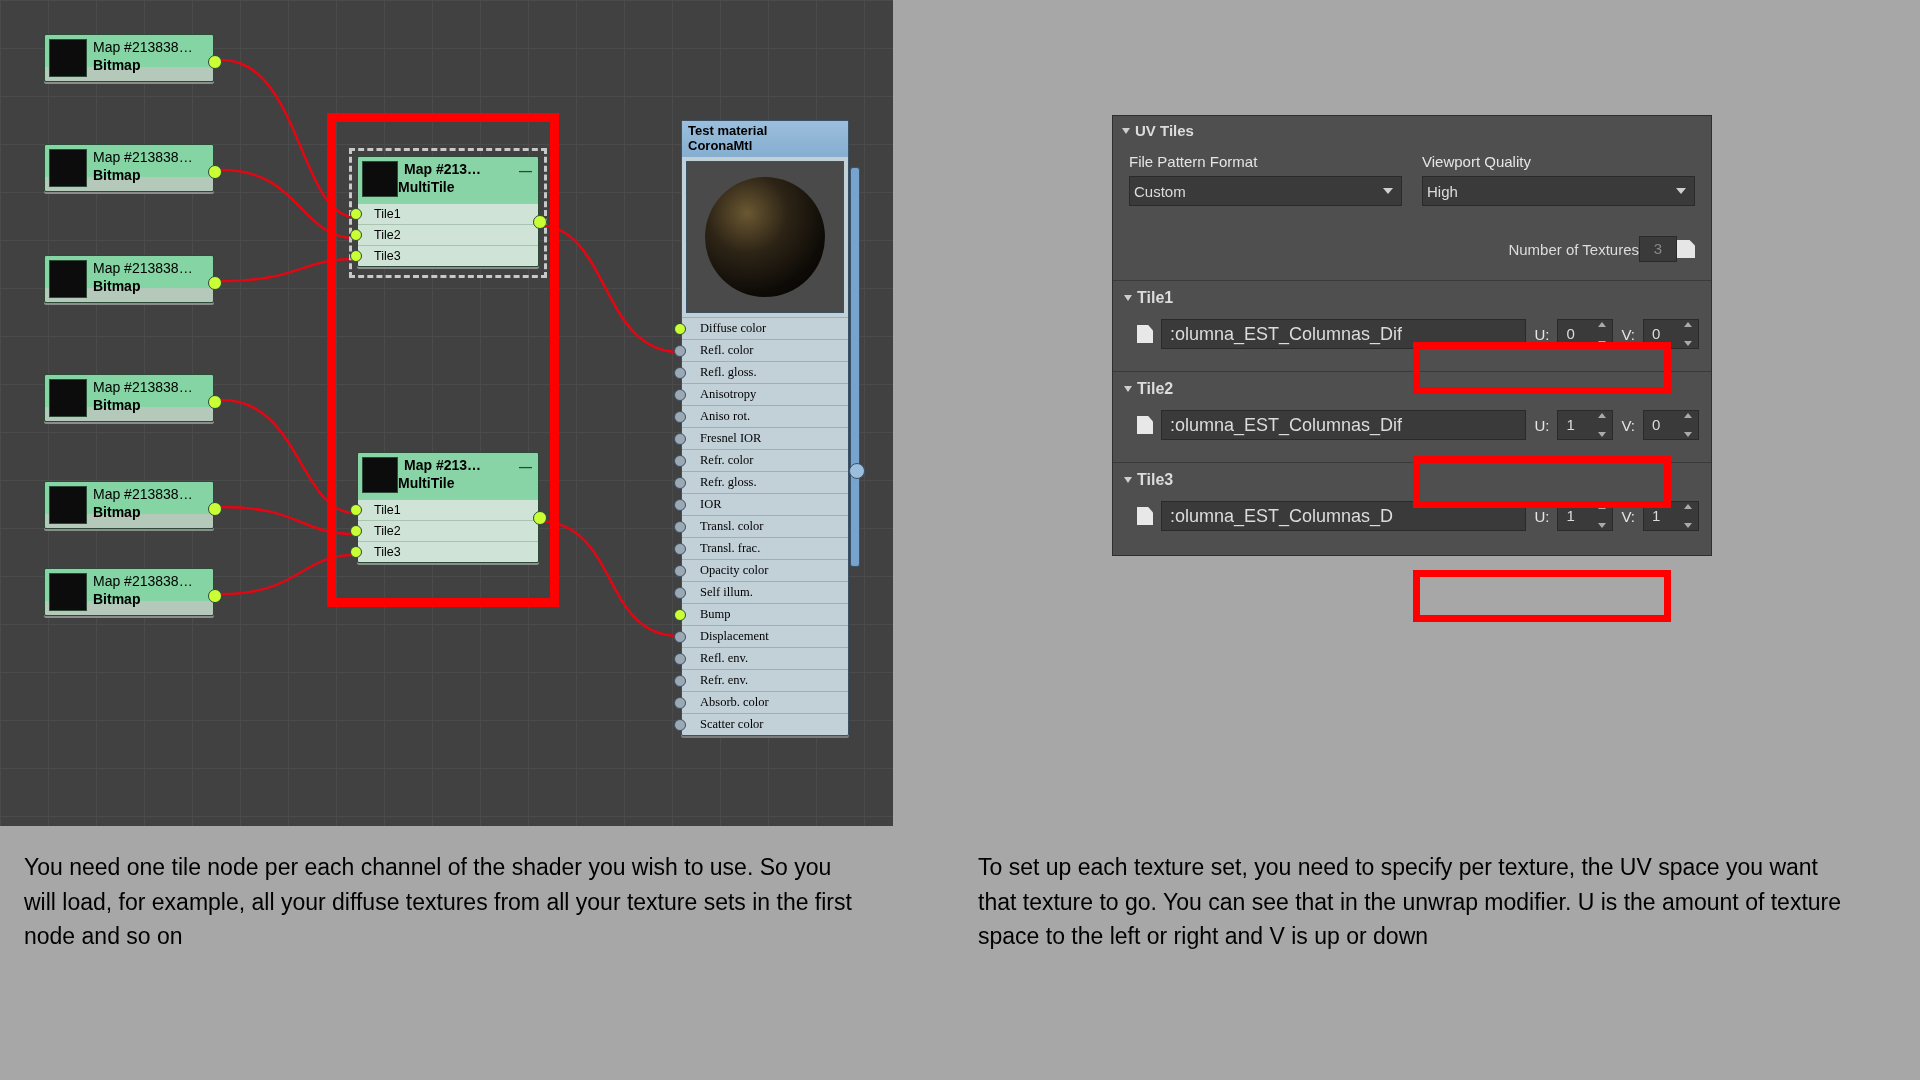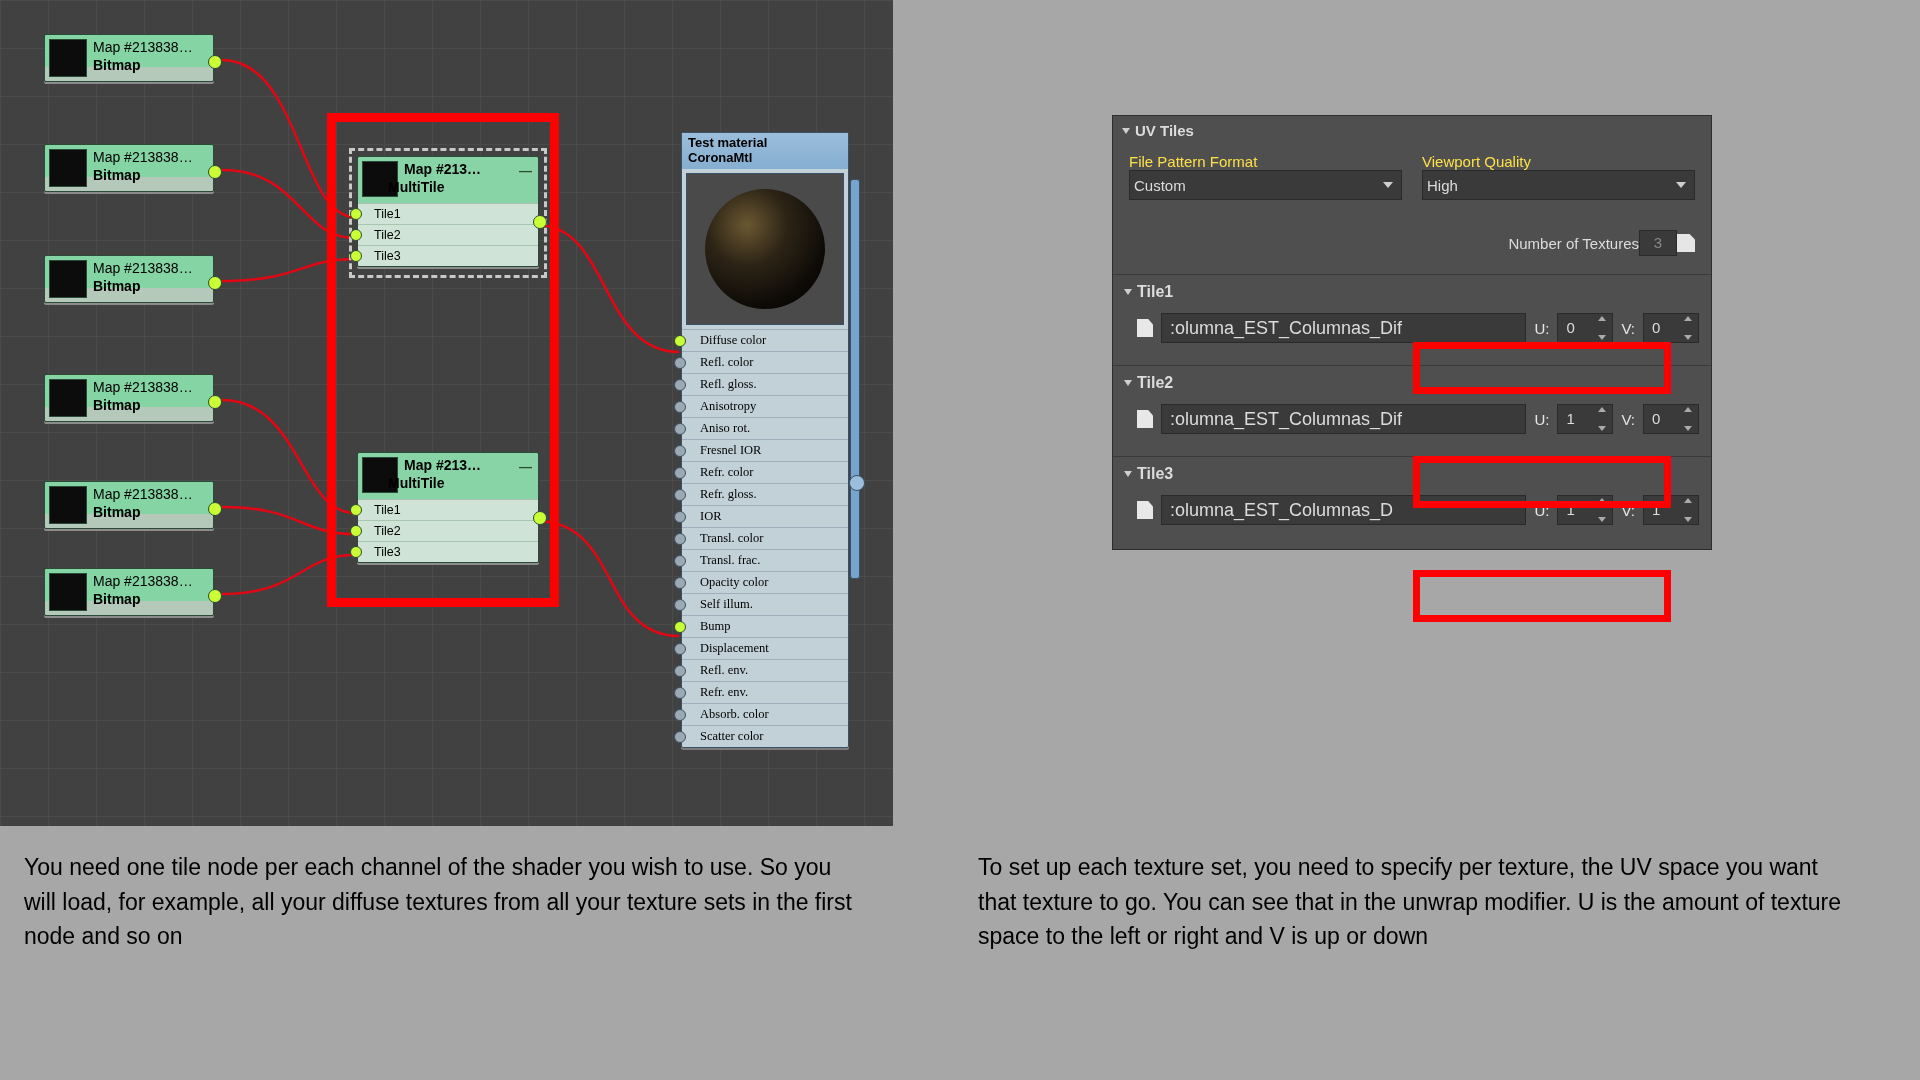--- a/index.html
+++ b/index.html
@@ -42,21 +42,21 @@
 
   .multitile {
     width: 182px;
     background: linear-gradient(#88d4a6 0 46px, #cfe4d6 46px);
     border: 1px solid #2b4a37; border-radius: 2px;
     box-shadow: 0 2px 0 #8c8c8c;
   }
   .multitile .hdr { height: 46px; position: relative; padding-left: 44px; }
   .multitile .hdr .thumb { position: absolute; left: 4px; top: 4px; width: 36px; height: 36px; background: #0c0c0c; border: 1px solid #2b4a37; }
   .multitile .hdr .t1 { position: absolute; left: 46px; top: 4px; font-size: 14px; font-weight: 700; color: #000; width: 120px; white-space: nowrap; overflow: hidden; }
-  .multitile .hdr .t2 { position: absolute; left: 30px; top: 22px; font-size: 14px; font-weight: 700; color: #000; text-align: right; }
+  .multitile .hdr .t2 { position: absolute; left: 40px; top: 22px; font-size: 14px; font-weight: 700; color: #000; text-align: right; }
   .multitile .hdr .dash { position: absolute; right: 6px; top: 6px; color: #2b4a37; font-weight: 700; }
   .mt-row { height: 21px; border-top: 1px solid #aac4b2; position: relative; font-size: 12.5px; padding-left: 16px; line-height: 20px; color: #000; }
   .mt-row .pin { position: absolute; left: -8px; top: 4px; width: 12px; height: 12px; background: #caff36; border: 1px solid #2b4a37; border-radius: 50%; }
   .multitile .outport { position: absolute; right: -9px; top: 58px; width: 14px; height: 14px; background: #caff36; border: 1px solid #2b4a37; border-radius: 50%; }
 
   .sel-dash { position: absolute; border: 3px dashed #c8c8c8; pointer-events: none; }
 
   
   .matnode {
     width: 168px;
@@ -89,21 +89,21 @@
   
   .panel {
     position: absolute; left: 1112px; top: 115px;
     width: 600px; padding-bottom: 10px;
     background: #4f4f4f; color: #dcdcdc; font-size: 15px;
     border: 1px solid #2e2e2e;
   }
   .rollout-title { padding: 6px 10px; background: #4f4f4f; font-weight: 600; display: flex; align-items: center; gap: 6px; }
   .tri { display: inline-block; width: 0; height: 0; border-left: 6px solid #cfcfcf; border-top: 4px solid transparent; border-bottom: 4px solid transparent; transform: rotate(90deg); }
   .panel-body { padding: 8px 16px 10px; }
-  .lbl { color: #fde047; }
+  .lbl { color: #e5e5e5; margin-bottom: 6px; }
   .row2 { display: flex; justify-content: space-between; gap: 20px; }
   .col { flex: 1; }
   .sel {
     height: 30px; background: #3a3a3a; border: 1px solid #2a2a2a;
     display: flex; align-items: center; padding: 0 4px; position: relative; font-size: 15px;
   }
   .sel .caret { position: absolute; right: 8px; top: 11px; width: 0; height: 0; border-left: 5px solid transparent; border-right: 5px solid transparent; border-top: 6px solid #cfcfcf; }
   .numtex { display: flex; justify-content: flex-end; align-items: center; gap: 0; margin-top: 30px; }
   .numbox { width: 38px; height: 26px; background: #3a3a3a; border: 1px solid #2a2a2a; color: #888; text-align: center; line-height: 24px; }
   .pageicon { width: 18px; height: 18px; background: #e6e6e6; clip-path: polygon(0 0, 70% 0, 100% 30%, 100% 100%, 0 100%); position: relative; }
@@ -201,21 +201,21 @@
       <div class="t1">Map #213…</div>
       <div class="t2">MultiTile</div>
       <div class="dash">—</div>
     </div>
     <div class="mt-row"><span class="pin"></span><span>Tile1</span></div>
     <div class="mt-row"><span class="pin"></span><span>Tile2</span></div>
     <div class="mt-row"><span class="pin"></span><span>Tile3</span></div>
     <div class="outport"></div>
   </div>
 
-  <div class="node matnode" style="left:681px; top:132px">
+  <div class="node matnode" style="left:681px; top:120px">
     <div class="mh">
       <div>Test material</div>
       <div>CoronaMtl</div>
     </div>
     <div class="preview">
         <div class="ball"></div>
       </div>
     <div class="side"></div>
     <div class="mat-row"><span class="pin lit"></span><span>Diffuse color</span></div>
     <div class="mat-row"><span class="pin"></span><span>Refl. color</span></div>

